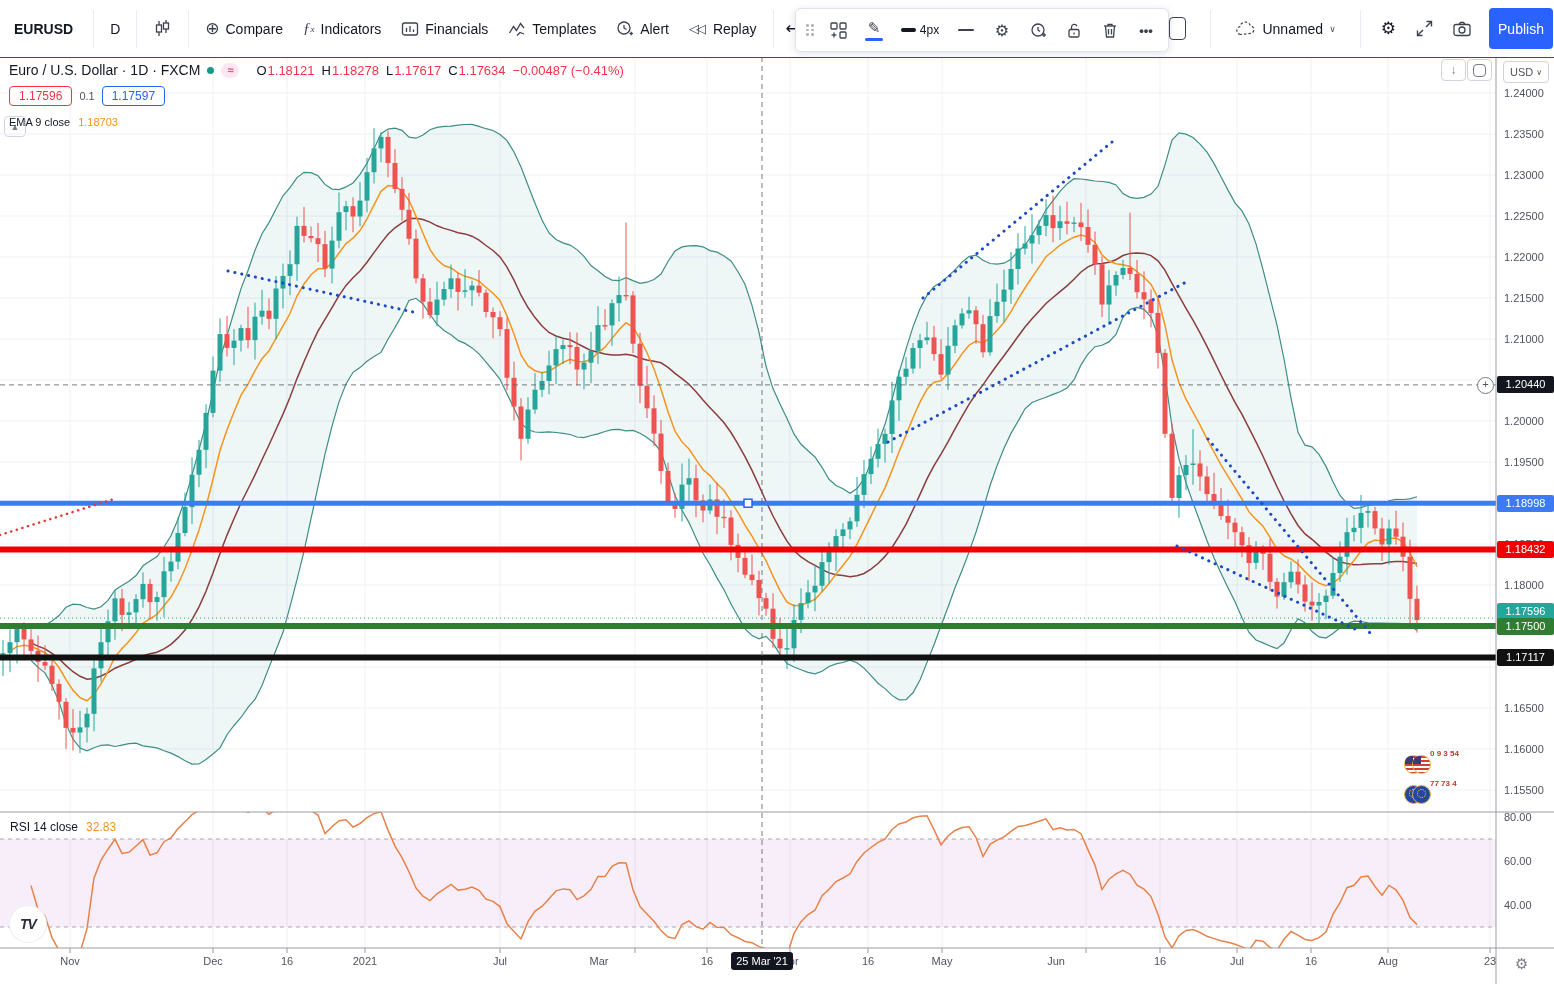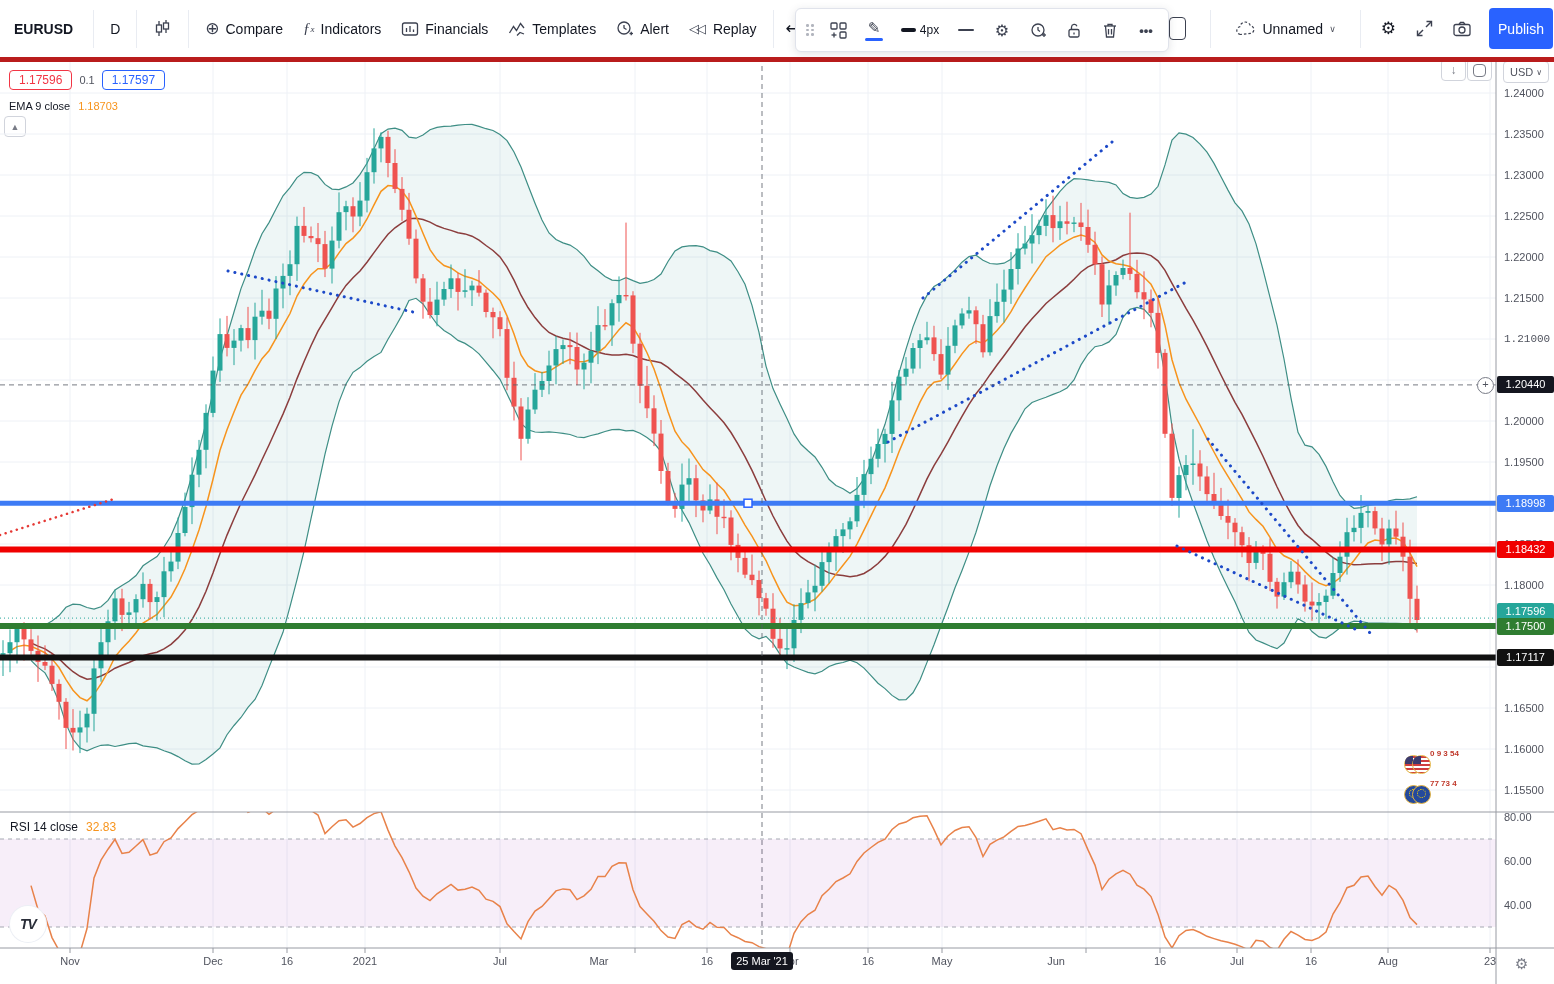--- a/index.html
+++ b/index.html
@@ -1,20 +1,20 @@
 <!DOCTYPE html>
 <html><head>
 <meta charset="utf-8">
 <style>
   html,body{margin:0;padding:0;background:#fff;}
   body{width:1554px;height:984px;position:relative;overflow:hidden;
        font-family:"Liberation Sans","DejaVu Sans",sans-serif;color:#131722;}
   
   #header{position:absolute;top:0;left:0;width:1554px;height:57px;background:#fff;
-          border-bottom:5px solid #b91c1c;z-index:30;display:flex;align-items:center;}
+          border-bottom:1px solid #b91c1c;z-index:30;display:flex;align-items:center;}
   .hgroup{display:flex;align-items:center;height:100%;}
   .hsep{width:1px;height:38px;background:#e9ecf2;margin:0 6px;}
   .hbtn{display:flex;align-items:center;gap:6px;padding:0 10px;height:38px;border-radius:4px;
         font-size:14px;color:#131722;cursor:pointer;white-space:nowrap;}
   .icon{display:inline-flex;align-items:center;justify-content:center;color:#3c4150;}
   .sym{font-weight:700;font-size:14px;padding:0 14px;}
   .fx{font-style:italic;font-family:"Liberation Serif","DejaVu Serif",serif;font-size:15px;}
   .fx sub{font-size:9px;}
   .muted{color:#b2b5be;}
   
@@ -748,20 +748,36 @@
     <svg width="18" height="16" viewBox="0 0 18 16" fill="none" stroke="#3c4150" stroke-width="1.3">
       <rect x="1" y="3.5" width="16" height="11" rx="2"></rect>
         <path d="M6 3.5 L7.5 1.5 h3 L12 3.5"></path>
         <circle cx="9" cy="9" r="3"></circle>
     </svg>
   </div>
   <button id="publish-btn">Publish</button>
 </div>
 
 <div id="legend">
+  <div class="lrow1">
+    <span>Euro / U.S. Dollar · 1D · FXCM</span>
+    <span class="green-dot"></span>
+    <span class="approx-chip">≈</span>
+    <span class="ohlc">
+      <b>O</b>
+        <span style="margin-left:-6px;">1.18121</span>
+      <b>H</b>
+        <span style="margin-left:-6px;">1.18278</span>
+      <b>L</b>
+        <span style="margin-left:-6px;">1.17617</span>
+      <b>C</b>
+        <span style="margin-left:-6px;">1.17634</span>
+      <span>−0.00487 (−0.41%)</span>
+    </span>
+  </div>
   <div class="lrow2">
     <span class="px-box sell">1.17596</span>
     <span class="spread">0.1</span>
     <span class="px-box buy">1.17597</span>
   </div>
   <div class="ind-row">
     <span>EMA 9 close</span>
     <span class="ind-val-orange">1.18703</span>
   </div>
 </div>
@@ -782,21 +798,21 @@
     <span>USD</span>
       <span style="font-size:8px;">∨</span>
   </div>
   <div id="price-ticks">
       <div class="ptick" style="top: 29px;">1.24000</div>
       <div class="ptick" style="top: 70px;">1.23500</div>
       <div class="ptick" style="top: 111px;">1.23000</div>
       <div class="ptick" style="top: 152px;">1.22500</div>
       <div class="ptick" style="top: 193px;">1.22000</div>
       <div class="ptick" style="top: 234px;">1.21500</div>
-      <div class="ptick" style="top: 275px; font-family: Liberation Mono, monospace;">1.21000</div>
+      <div class="ptick" style="top: 275px;">1.21000</div>
       <div class="ptick" style="top: 357px;">1.20000</div>
       <div class="ptick" style="top: 398px;">1.19500</div>
       <div class="ptick" style="top: 480px;">1.18500</div>
       <div class="ptick" style="top: 521px;">1.18000</div>
       <div class="ptick" style="top: 644px;">1.16500</div>
       <div class="ptick" style="top: 685px;">1.16000</div>
       <div class="ptick" style="top: 726px;">1.15500</div>
     </div>
   <div id="price-chips">
       <div class="chip" style="background: rgb(20, 22, 31); top: 319.42px; line-height: 17px;">

